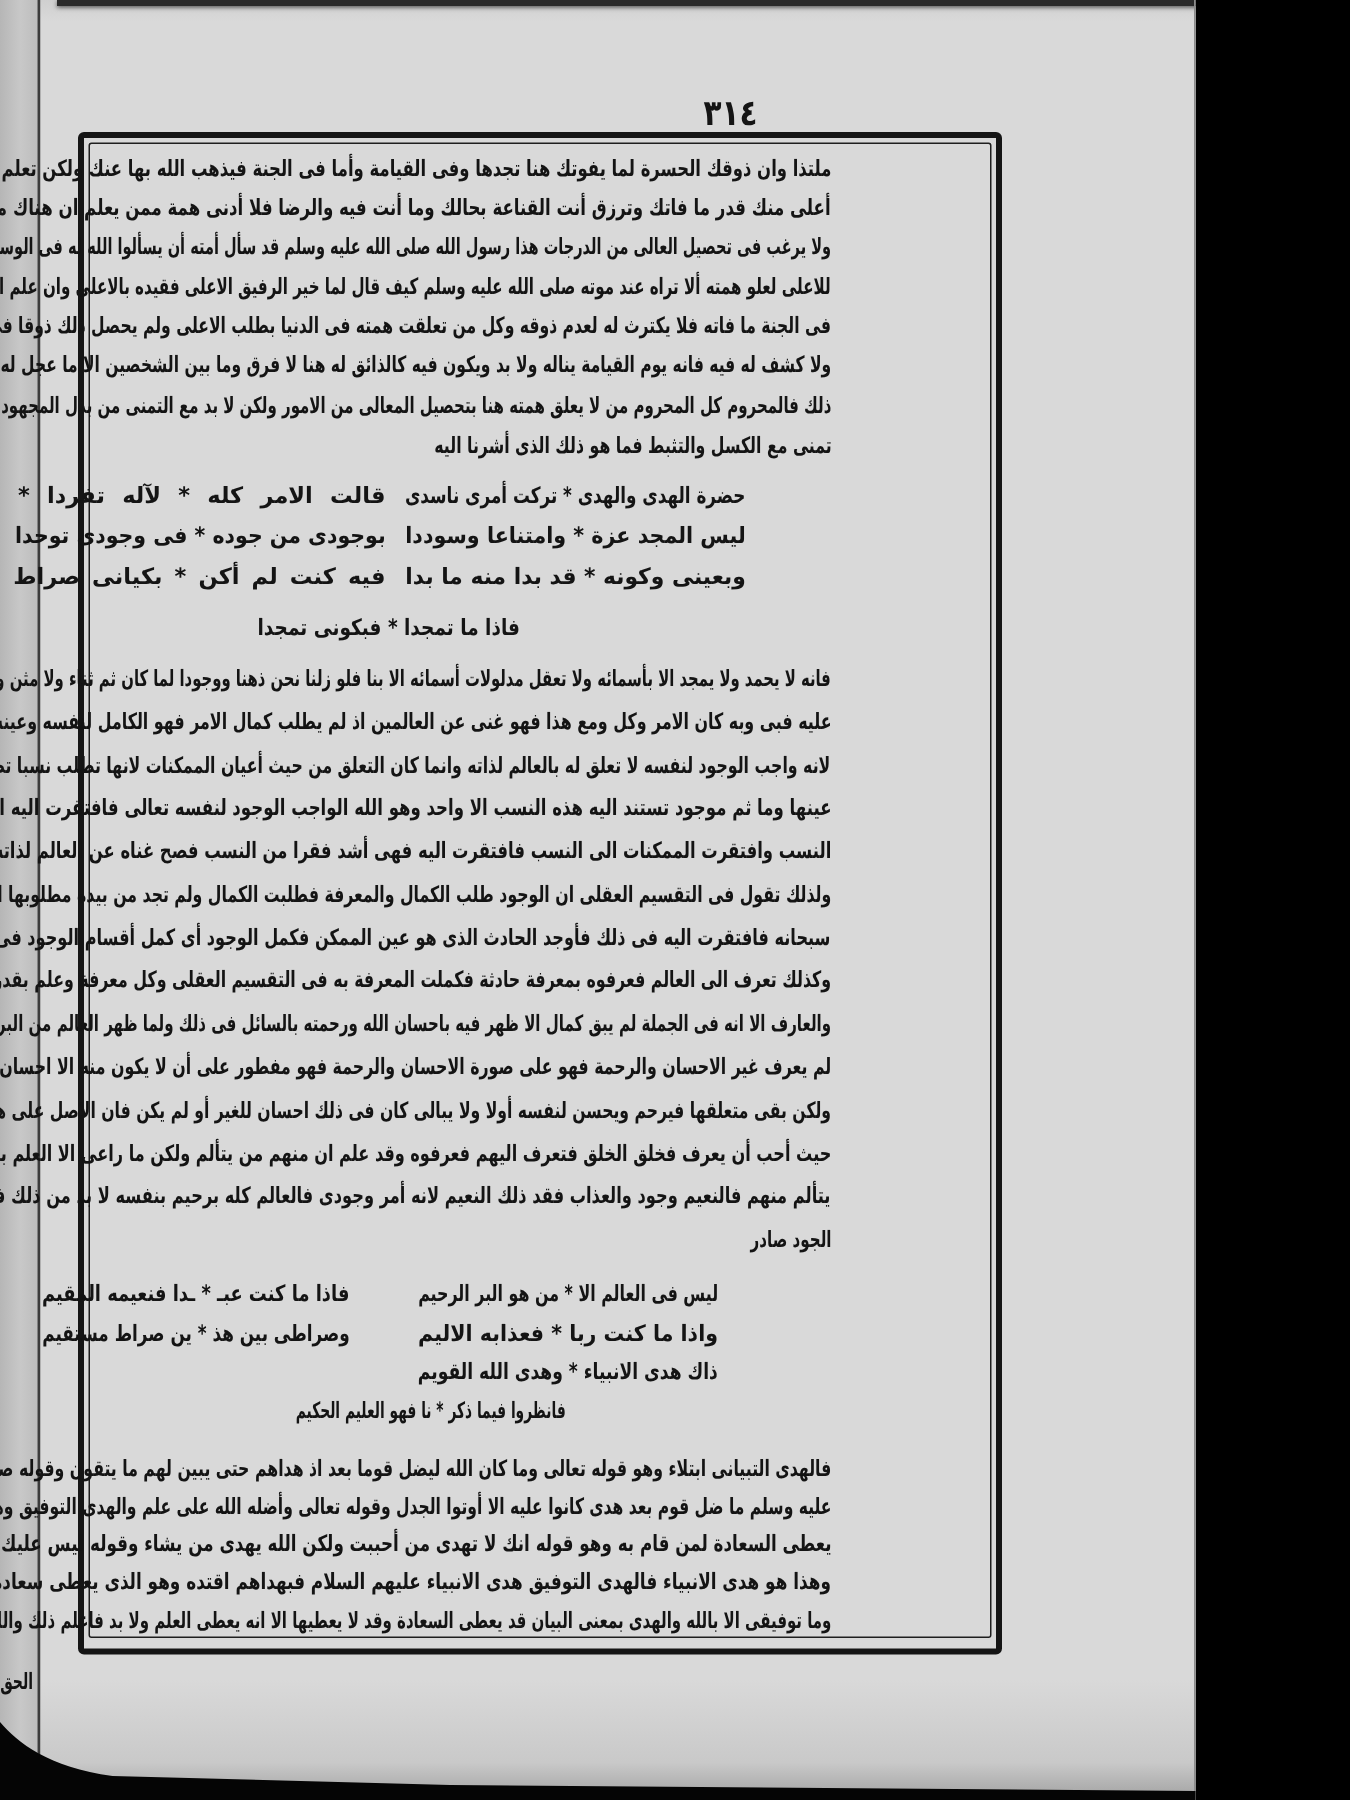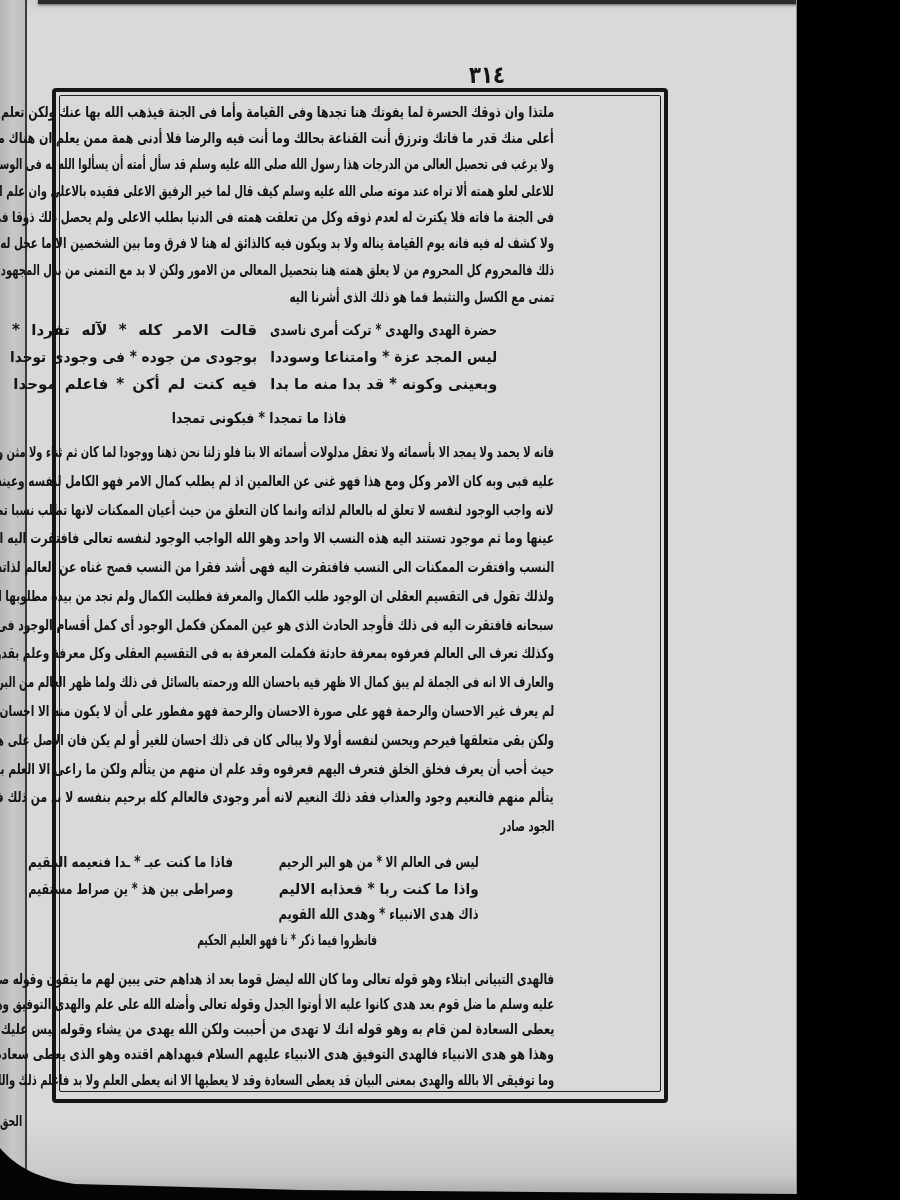--- a/index.html
+++ b/index.html
@@ -73,21 +73,21 @@
   <div class="ln prose" style="top: 206px; transform: scaleX(0.693234);">فى الجنة ما فاته فلا يكترث له لعدم ذوقه وكل من تعلقت همته فى الدنيا بطلب الاعلى ولم يحصل ذلك ذوقا فى الدنيا</div>
   <div class="ln prose" style="top: 232px; transform: scaleX(0.689901);">ولا كشف له فيه فانه يوم القيامة يناله ولا بد ويكون فيه كالذائق له هنا لا فرق وما بين الشخصين الا ما عجل له هنا من</div>
   <div class="ln prose" style="top: 259px; transform: scaleX(0.666479);">ذلك فالمحروم كل المحروم من لا يعلق همته هنا بتحصيل المعالى من الامور ولكن لا بد مع التمنى من بذل المجهود وأما ان</div>
   <div class="ln prose" style="top: 286px; transform: scaleX(0.700161);">تمنى مع الكسل والتثبط فما هو ذلك الذى أشرنا اليه</div>
 
   <div class="ln p1r" style="top: 319px; transform: scaleX(0.746787);">حضرة الهدى والهدى * تركت أمرى ناسدى</div>
   <div class="ln p1l" style="top: 319px; word-spacing: 6.27344px;">قالت الامر كله * لآله تفردا *</div>
   <div class="ln p1r" style="top: 346px; transform: scaleX(0.918331);">ليس المجد عزة * وامتناعا وسوددا</div>
   <div class="ln p1l" style="top: 346px; transform: scaleX(0.911229);">بوجودى من جوده * فى وجودى توحدا</div>
   <div class="ln p1r" style="top: 373px; transform: scaleX(0.969179);">وبعينى وكونه * قد بدا منه ما بدا</div>
-  <div class="ln p1l" style="top: 373px; word-spacing: 2.84375px;">فيه كنت لم أكن * فاعلم موحدا</div>
+  <div class="ln p1l" style="top: 373px; word-spacing: 2.84375px;">فيه كنت لم أكن * بكيانى صراط</div>
   <div class="ln p1f" style="top: 407px; transform: scaleX(0.822864);">فاذا ما تمجدا * فبكونى تمجدا</div>
 
   <div class="ln prose" style="top: 441px; transform: scaleX(0.659323);">فانه لا يحمد ولا يمجد الا بأسمائه ولا تعقل مدلولات أسمائه الا بنا فلو زلنا نحن ذهنا ووجودا لما كان ثم ثناء ولا مثن ولا مثنى</div>
   <div class="ln prose" style="top: 470px; transform: scaleX(0.70526);">عليه فبى وبه كان الامر وكل ومع هذا فهو غنى عن العالمين اذ لم يطلب كمال الامر فهو الكامل لنفسه وعينه وكونه</div>
   <div class="ln prose" style="top: 499px; transform: scaleX(0.699337);">لانه واجب الوجود لنفسه لا تعلق له بالعالم لذاته وانما كان التعلق من حيث أعيان الممكنات لانها تطلب نسبا تظهر بها</div>
   <div class="ln prose" style="top: 527px; transform: scaleX(0.73509);">عينها وما ثم موجود تستند اليه هذه النسب الا واحد وهو الله الواجب الوجود لنفسه تعالى فافتقرت اليه اضافات</div>
   <div class="ln prose" style="top: 556px; transform: scaleX(0.728896);">النسب وافتقرت الممكنات الى النسب فافتقرت اليه فهى أشد فقرا من النسب فصح غناه عن العالم لذاته وعينه</div>
   <div class="ln prose" style="top: 585px; transform: scaleX(0.698821);">ولذلك تقول فى التقسيم العقلى ان الوجود طلب الكمال والمعرفة فطلبت الكمال ولم تجد من بيده مطلوبها الا الحق</div>
   <div class="ln prose" style="top: 614px; transform: scaleX(0.717005);">سبحانه فافتقرت اليه فى ذلك فأوجد الحادث الذى هو عين الممكن فكمل الوجود أى كمل أقسام الوجود فى العقل</div>
   <div class="ln prose" style="top: 642px; transform: scaleX(0.70301);">وكذلك تعرف الى العالم فعرفوه بمعرفة حادثة فكملت المعرفة به فى التقسيم العقلى وكل معرفة وعلم بقدر العالم</div>

